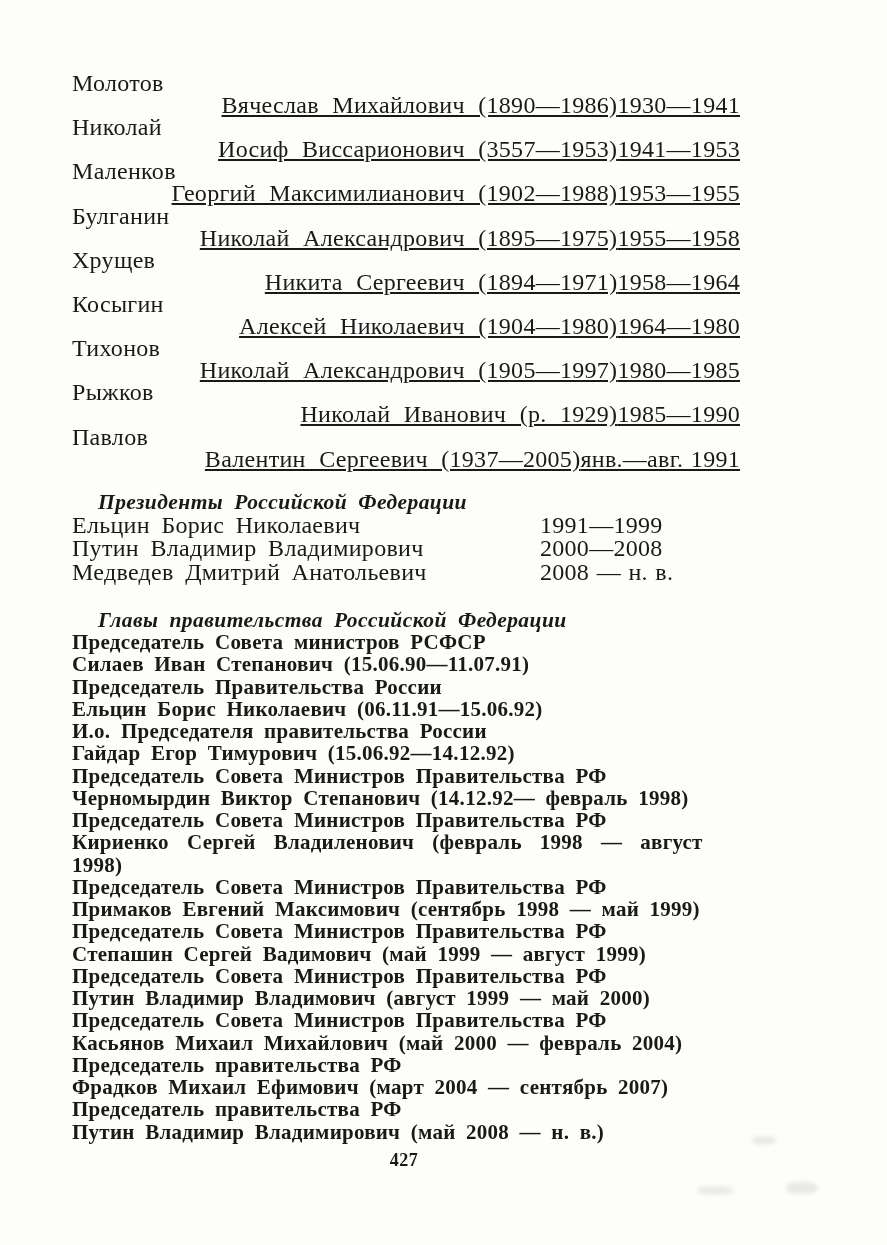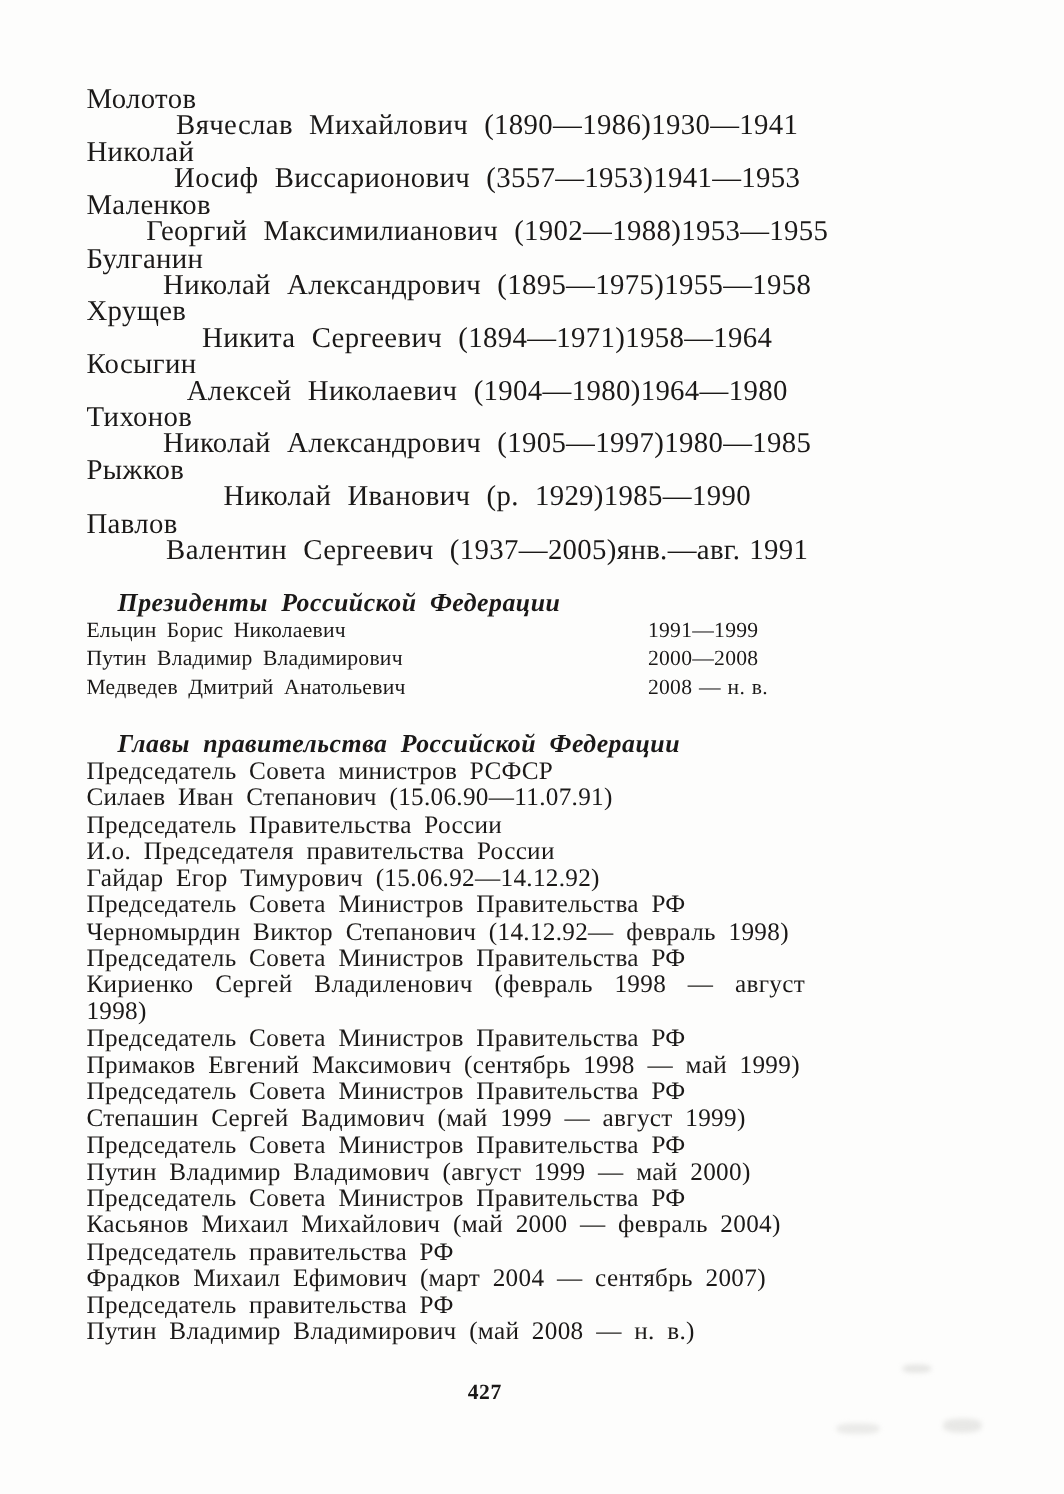--- a/index.html
+++ b/index.html
@@ -24,62 +24,63 @@
   #section-ussr {
     top: 72px;
     font-size: 24px;
     line-height: 22.1px;
     word-spacing: 0.3em;
     letter-spacing: 0.012em;
   }
   .entry-surname { white-space: nowrap; }
   .entry-detail-row {
     display: flex;
-    justify-content: center;
+    justify-content: flex-end;
     white-space: nowrap;
+    text-decoration: underline;
   }
   .entry-tenure { word-spacing: 0.05em; }
   
   .section-title {
     position: absolute;
     left: 98px;
     font-size: 21.5px;
     font-weight: bold;
     font-style: italic;
     letter-spacing: 0.02em;
     word-spacing: 0.25em;
     white-space: nowrap;
     text-align: center;
   }
   #title-presidents { top: 490px; }
   #title-government { top: 608px; }
   
   #section-presidents {
     top: 514px;
-    font-size: 18px;
+    font-size: 24px;
     line-height: 23.3px;
     word-spacing: 0.22em;
     letter-spacing: 0.012em;
   }
   .pres-row { position: relative; white-space: nowrap; }
   .pres-tenure {
     position: absolute;
     left: 468px;
     top: 0;
     word-spacing: 0.05em;
   }
   
   #section-pm {
     top: 631px;
     font-size: 21px;
     line-height: 22.25px;
     word-spacing: 0.24em;
     letter-spacing: 0.012em;
   }
-  .pm-line { white-space: nowrap; }
+  .pm-line { white-space: nowrap; font-weight: bold; }
   .pm-line.stretched { word-spacing: 0.6em; }
   
   #page-number {
     position: absolute;
     left: 72px;
     top: 1150px;
     width: 664px;
     text-align: center;
     font-size: 18px;
     font-weight: bold;
@@ -192,20 +193,21 @@
     <span class="pres-tenure">2008 — н. в.</span>
   </div>
 </div>
 
 <div id="title-government" class="section-title">Главы правительства Российской Федерации</div>
 
 <div id="section-pm" class="text-col">
   <div class="pm-line">Председатель Совета министров РСФСР</div>
   <div class="pm-line">Силаев Иван Степанович (15.06.90—11.07.91)</div>
   <div class="pm-line">Председатель Правительства России</div>
+  <div class="pm-line">Ельцин Борис Николаевич (06.11.91—15.06.92)</div>
   <div class="pm-line">И.о. Председателя правительства России</div>
   <div class="pm-line">Гайдар Егор Тимурович (15.06.92—14.12.92)</div>
   <div class="pm-line">Председатель Совета Министров Правительства РФ</div>
   <div class="pm-line">Черномырдин Виктор Степанович (14.12.92— февраль 1998)</div>
   <div class="pm-line">Председатель Совета Министров Правительства РФ</div>
   <div class="pm-line stretched">Кириенко Сергей Владиленович (февраль 1998 — август</div>
   <div class="pm-line">1998)</div>
   <div class="pm-line">Председатель Совета Министров Правительства РФ</div>
   <div class="pm-line">Примаков Евгений Максимович (сентябрь 1998 — май 1999)</div>
   <div class="pm-line">Председатель Совета Министров Правительства РФ</div>

